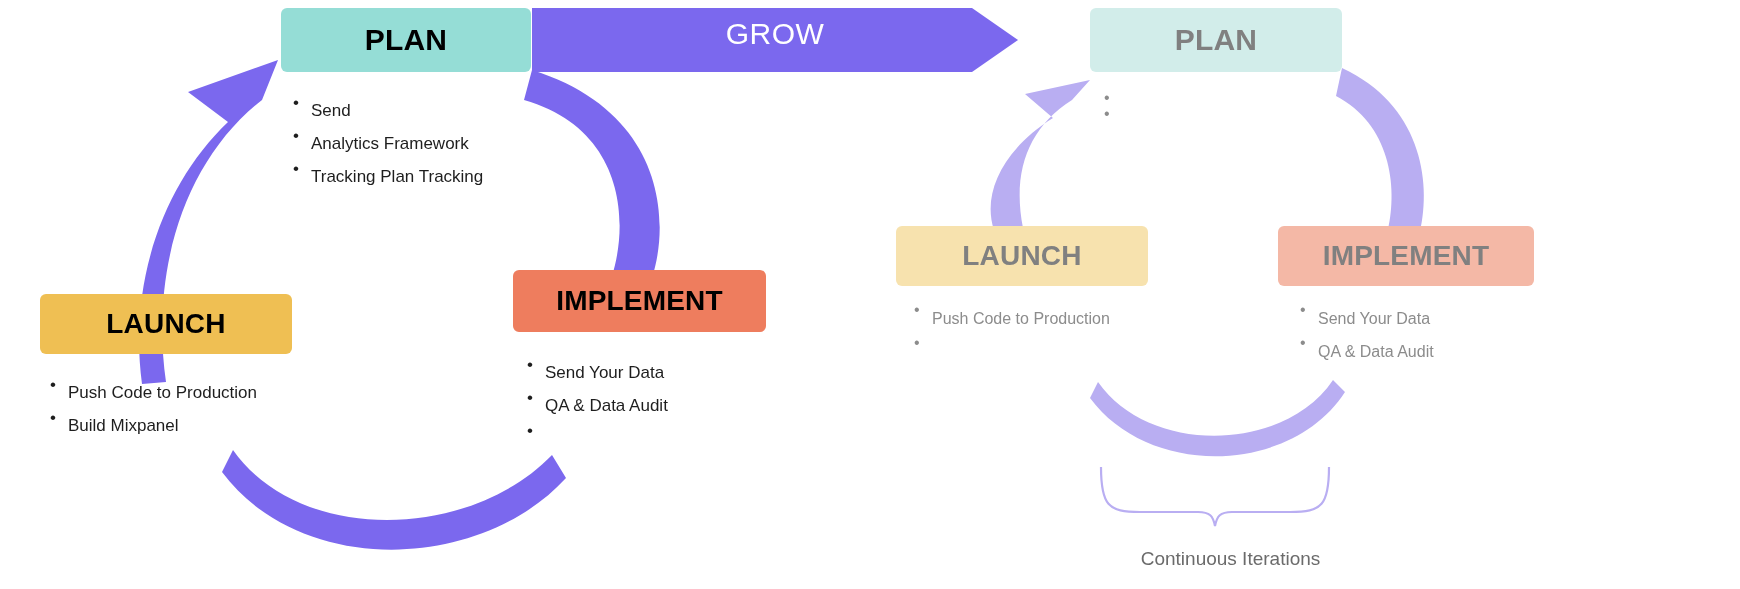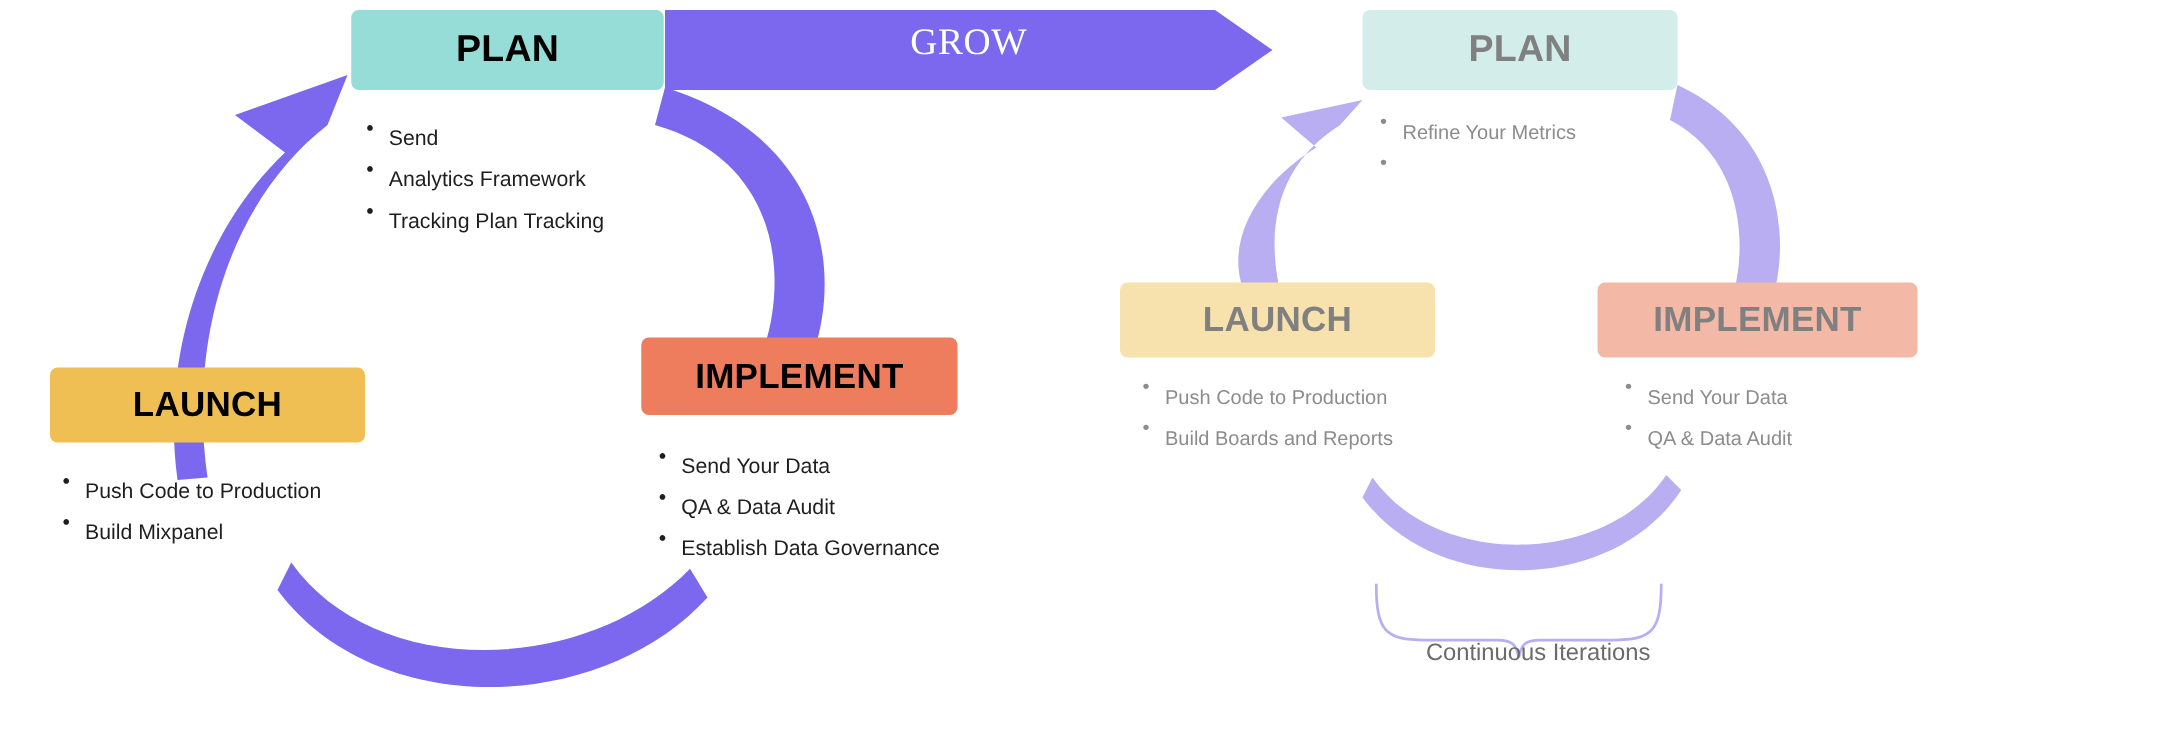--- a/index.html
+++ b/index.html
@@ -126,21 +126,21 @@
 
     <path d="M 1101 467
              C 1101 505, 1108 512, 1140 512
              L 1198 512
              C 1210 512, 1213 516, 1215 526
              C 1217 516, 1220 512, 1232 512
              L 1290 512
              C 1322 512, 1329 505, 1329 467" fill="none" stroke="#B9AEF2" stroke-width="2.2" transform="translate(0,0) scale(1.0)"></path>
   </svg>
 
-  <div id="grow-banner" style="left:532px; top:8px; width:486px; height:52px;font-family:Liberation Serif, serif;">
+  <div id="grow-banner" style="left:532px; top:8px; width:486px; height:52px;">
     <svg width="486" height="64" viewBox="0 0 486 64" style="position:absolute;left:0;top:0;">
       <polygon points="0,0 440,0 486,32 440,64 0,64" fill="#7B68EE"></polygon>
     </svg>
     <span id="grow-label">GROW</span>
   </div>
 
   <div class="stage bright" style="left:281px; top:8px; width:250px;">
     <div class="stage-header" style="height:64px; background:#95DDD6; font-size:30px;">
       <span>PLAN</span>
     </div>
@@ -168,21 +168,20 @@
       <li>
         <span class="bullet-dot">•</span>
         <span>Send Your Data</span>
       </li>
       <li>
         <span class="bullet-dot">•</span>
         <span>QA &amp; Data Audit</span>
       </li>
       <li>
         <span class="bullet-dot">•</span>
-        <span>Establish Data Governance</span>
       </li>
     </ul>
   </div>
 
   <div class="stage bright" style="left:40px; top:294px; width:252px;">
     <div class="stage-header" style="height:60px; background:#EFBF53; font-size:28px;">
       <span>LAUNCH</span>
     </div>
     <ul class="stage-bullets" style="margin-top:22px; padding-left:10px; font-size:17px; line-height:33px;">
       <li>
@@ -196,55 +195,53 @@
     </ul>
   </div>
 
   <div class="stage faded" style="left:1090px; top:8px; width:252px;">
     <div class="stage-header" style="height:64px; background:#D2EDEA; font-size:30px;">
       <span>PLAN</span>
     </div>
     <ul class="stage-bullets" style="margin-top:18px; padding-left:14px; font-size:16px; line-height:33px;">
       <li>
         <span class="bullet-dot">•</span>
-        <span>Refine Your Metrics</span>
       </li>
       <li>
         <span class="bullet-dot">•</span>
       </li>
     </ul>
   </div>
 
   <div class="stage faded" style="left:896px; top:226px; width:252px;">
     <div class="stage-header" style="height:60px; background:#F7E2AE; font-size:28px;">
       <span>LAUNCH</span>
     </div>
     <ul class="stage-bullets" style="margin-top:16px; padding-left:18px; font-size:16px; line-height:33px;">
       <li>
         <span class="bullet-dot">•</span>
         <span>Push Code to Production</span>
       </li>
       <li>
         <span class="bullet-dot">•</span>
-        <span>Build Boards and Reports</span>
       </li>
     </ul>
   </div>
 
   <div class="stage faded" style="left:1278px; top:226px; width:256px;">
     <div class="stage-header" style="height:60px; background:#F4B8A6; font-size:28px;">
       <span>IMPLEMENT</span>
     </div>
     <ul class="stage-bullets" style="margin-top:16px; padding-left:22px; font-size:16px; line-height:33px;">
       <li>
         <span class="bullet-dot">•</span>
         <span>Send Your Data</span>
       </li>
       <li>
         <span class="bullet-dot">•</span>
         <span>QA &amp; Data Audit</span>
       </li>
     </ul>
   </div>
 
-  <div id="continuous-label" style="left:1133px; top:512px; width:195px; text-align:center;">Continuous Iterations</div>
+  <div id="continuous-label" style="left:1133px; top:548px; width:195px; text-align:center;">Continuous Iterations</div>
 
 </div>
 
 </body></html>

